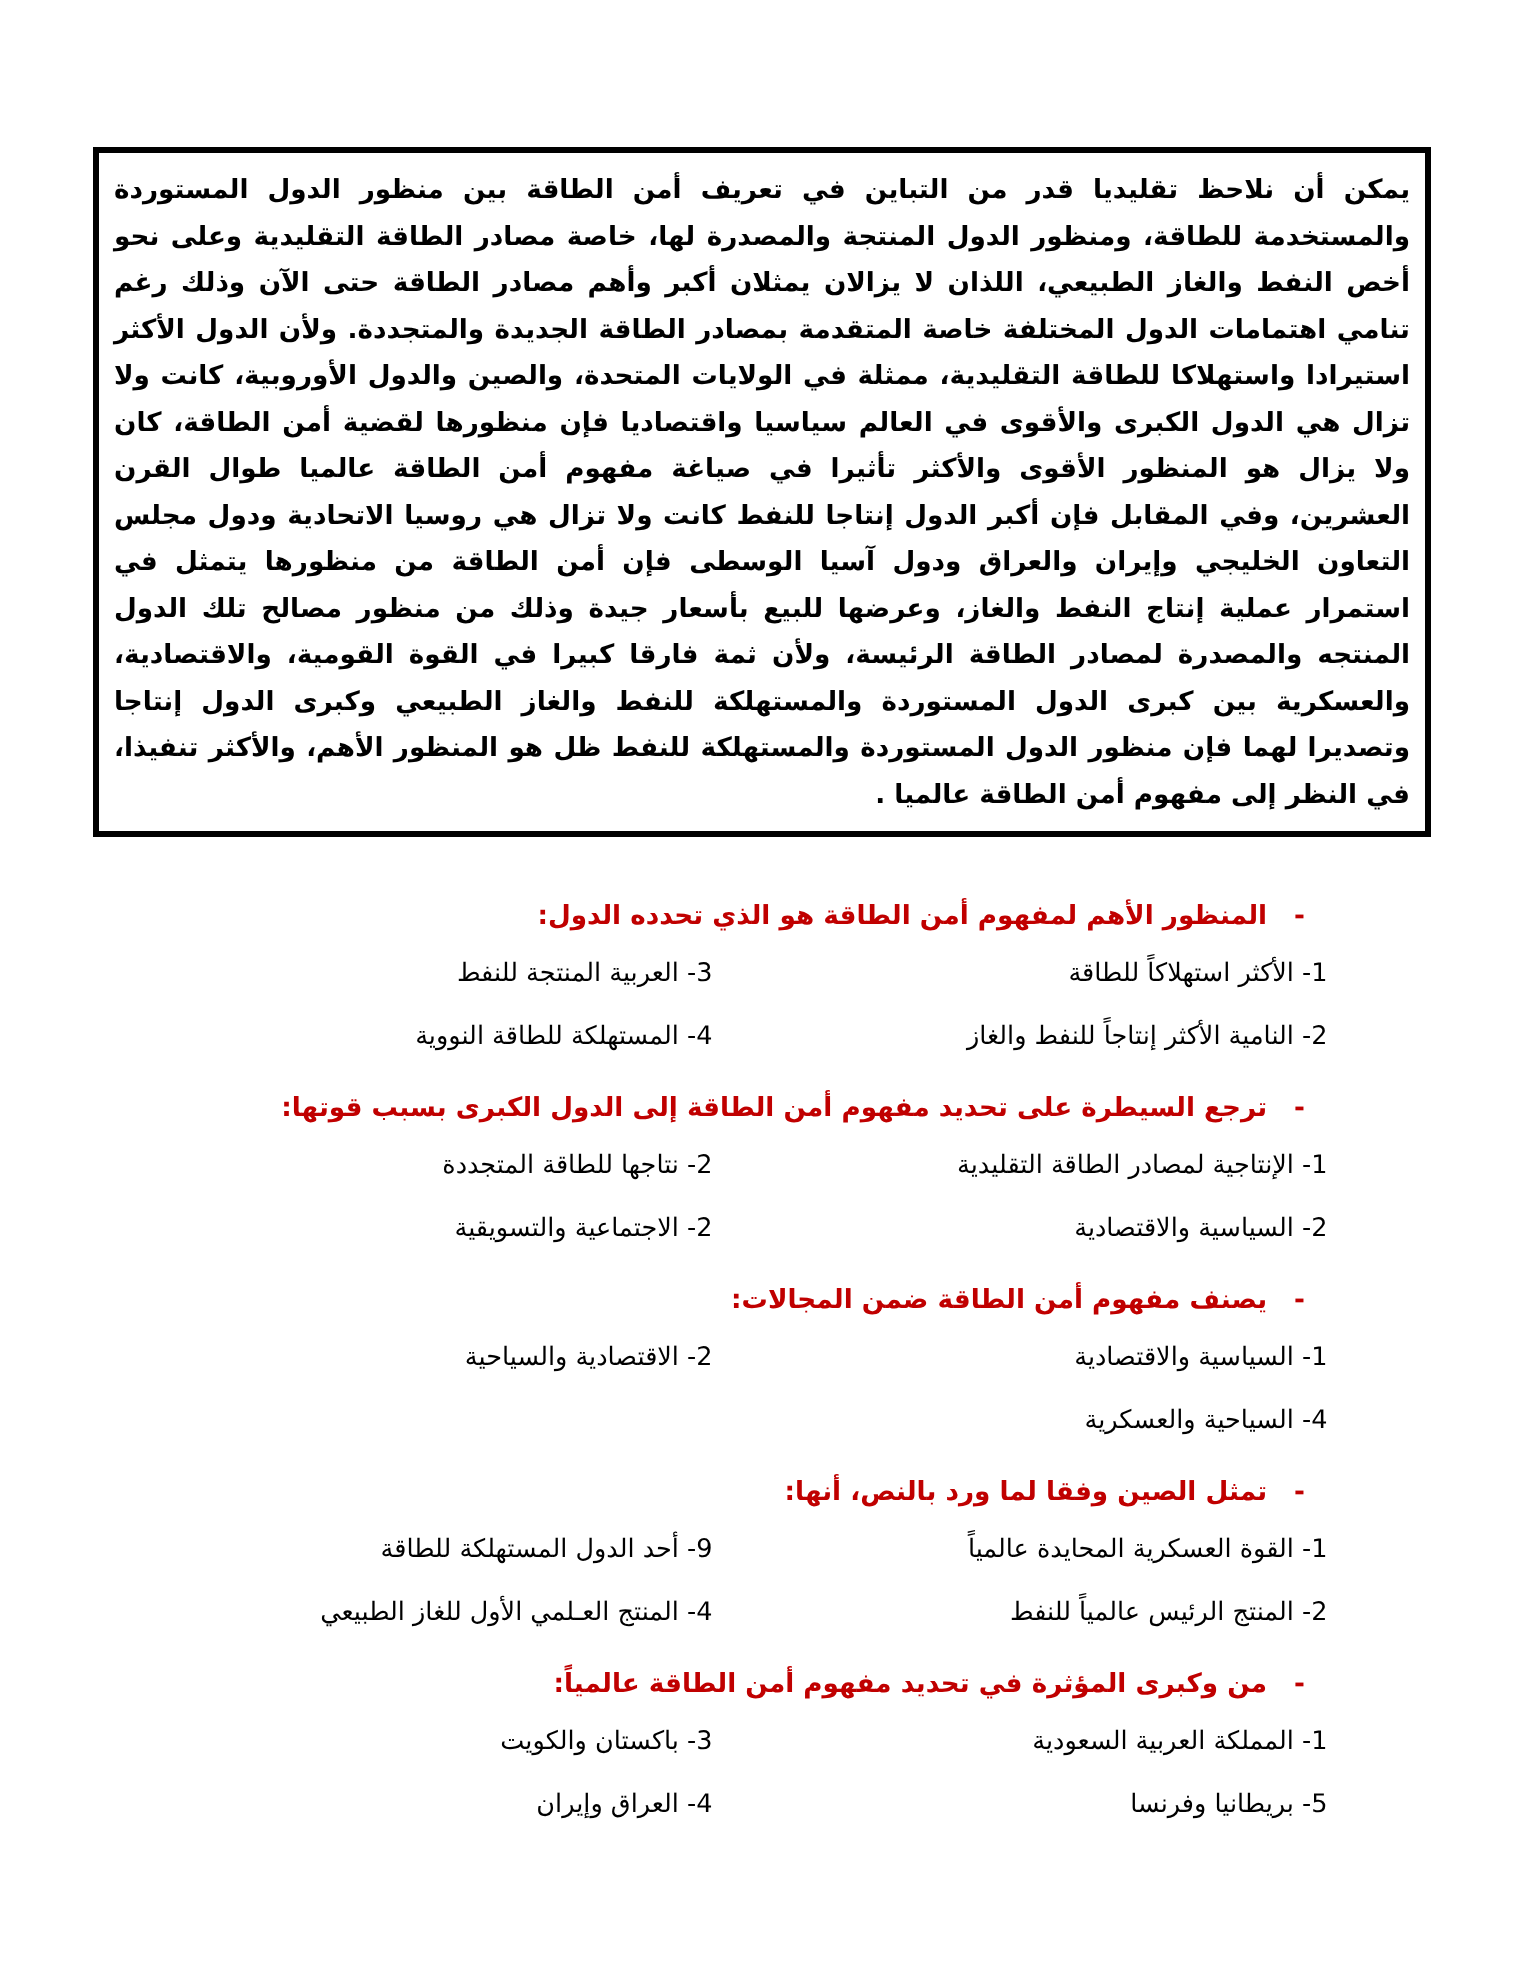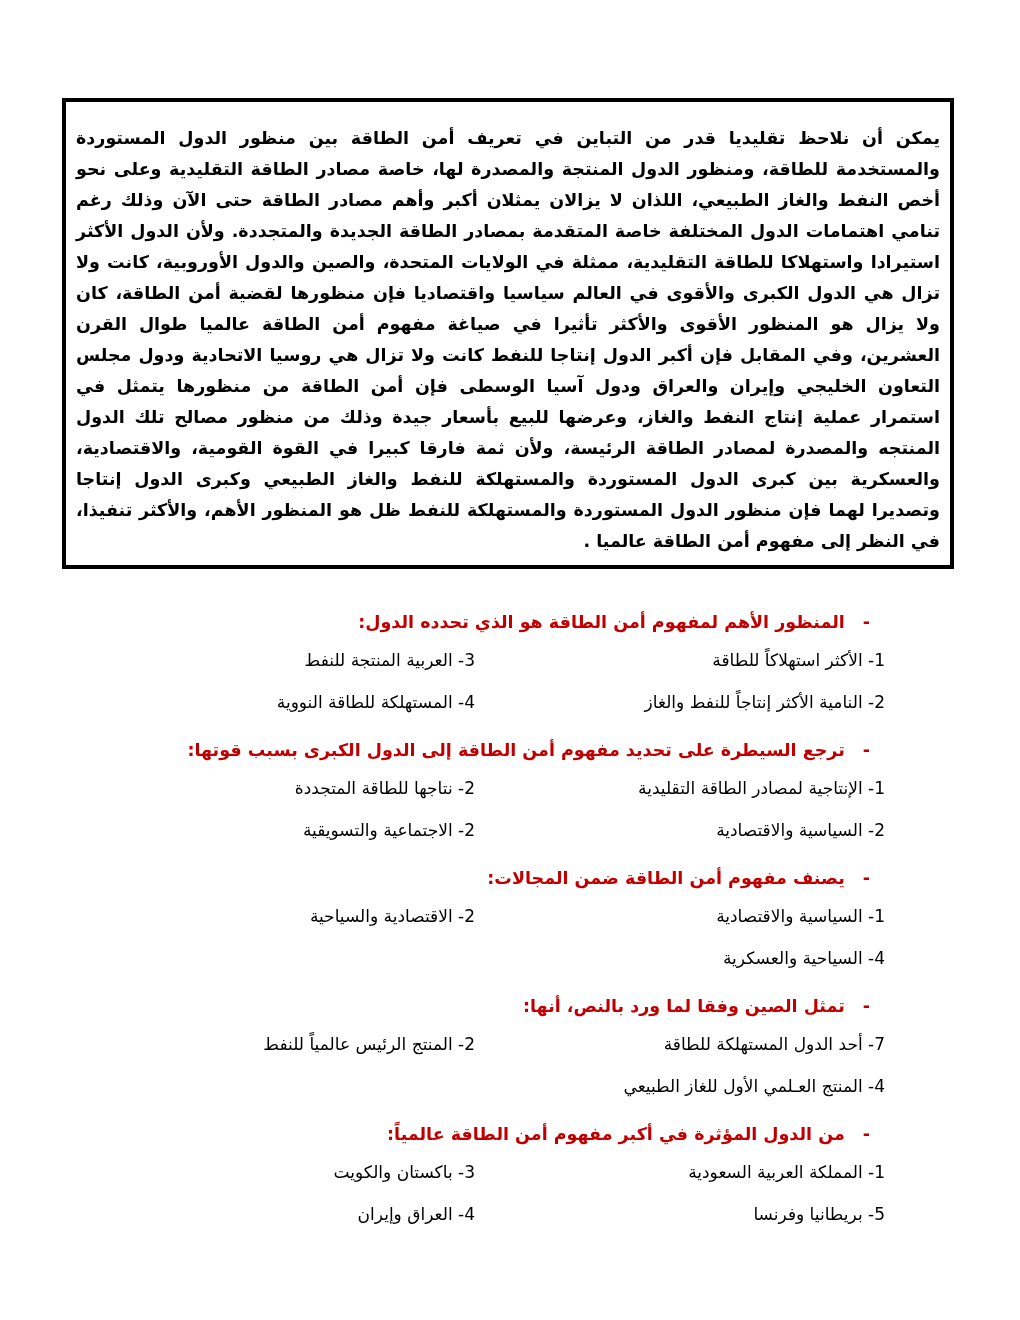--- a/index.html
+++ b/index.html
@@ -17,21 +17,21 @@
   .page {
     position: relative;
     width: 1020px;
     height: 1320px;
     overflow: hidden;
   }
   
   .passage-box {
     margin: 98px 66px 0 62px;
     border: 4px solid #000000;
-    padding: 21px 10px 8px 10px;
+    padding: 10px 10px 8px 10px;
     box-sizing: border-box;
   }
   .passage-text {
     margin: 0;
     font-weight: bold;
     font-size: 17.5px;
     line-height: 31px;
     text-align: justify;
     color: #000;
   }
@@ -119,30 +119,31 @@
         <div class="opt">4- السياحية والعسكرية</div>
       </div>
     </section>
 
     <section class="question">
       <div class="q-header">
         <span class="q-dash">-</span>
         <span class="q-title">تمثل الصين وفقا لما ورد بالنص، أنها:</span>
       </div>
       <div class="options">
-        <div class="opt">7- أحد الدول المستهلكة للطاقة</div>
+        <div class="opt">1- القوة العسكرية المحايدة عالمياً</div>
+        <div class="opt">9- أحد الدول المستهلكة للطاقة</div>
         <div class="opt">2- المنتج الرئيس عالمياً للنفط</div>
         <div class="opt">4- المنتج العـلمي الأول للغاز الطبيعي</div>
       </div>
     </section>
 
     <section class="question">
       <div class="q-header">
         <span class="q-dash">-</span>
-        <span class="q-title">من الدول المؤثرة في أكبر مفهوم أمن الطاقة عالمياً:</span>
+        <span class="q-title">من وكبرى المؤثرة في تحديد مفهوم أمن الطاقة عالمياً:</span>
       </div>
       <div class="options">
         <div class="opt">1- المملكة العربية السعودية</div>
         <div class="opt">3- باكستان والكويت</div>
         <div class="opt">5- بريطانيا وفرنسا</div>
         <div class="opt">4- العراق وإيران</div>
       </div>
     </section>
 
   </div>

